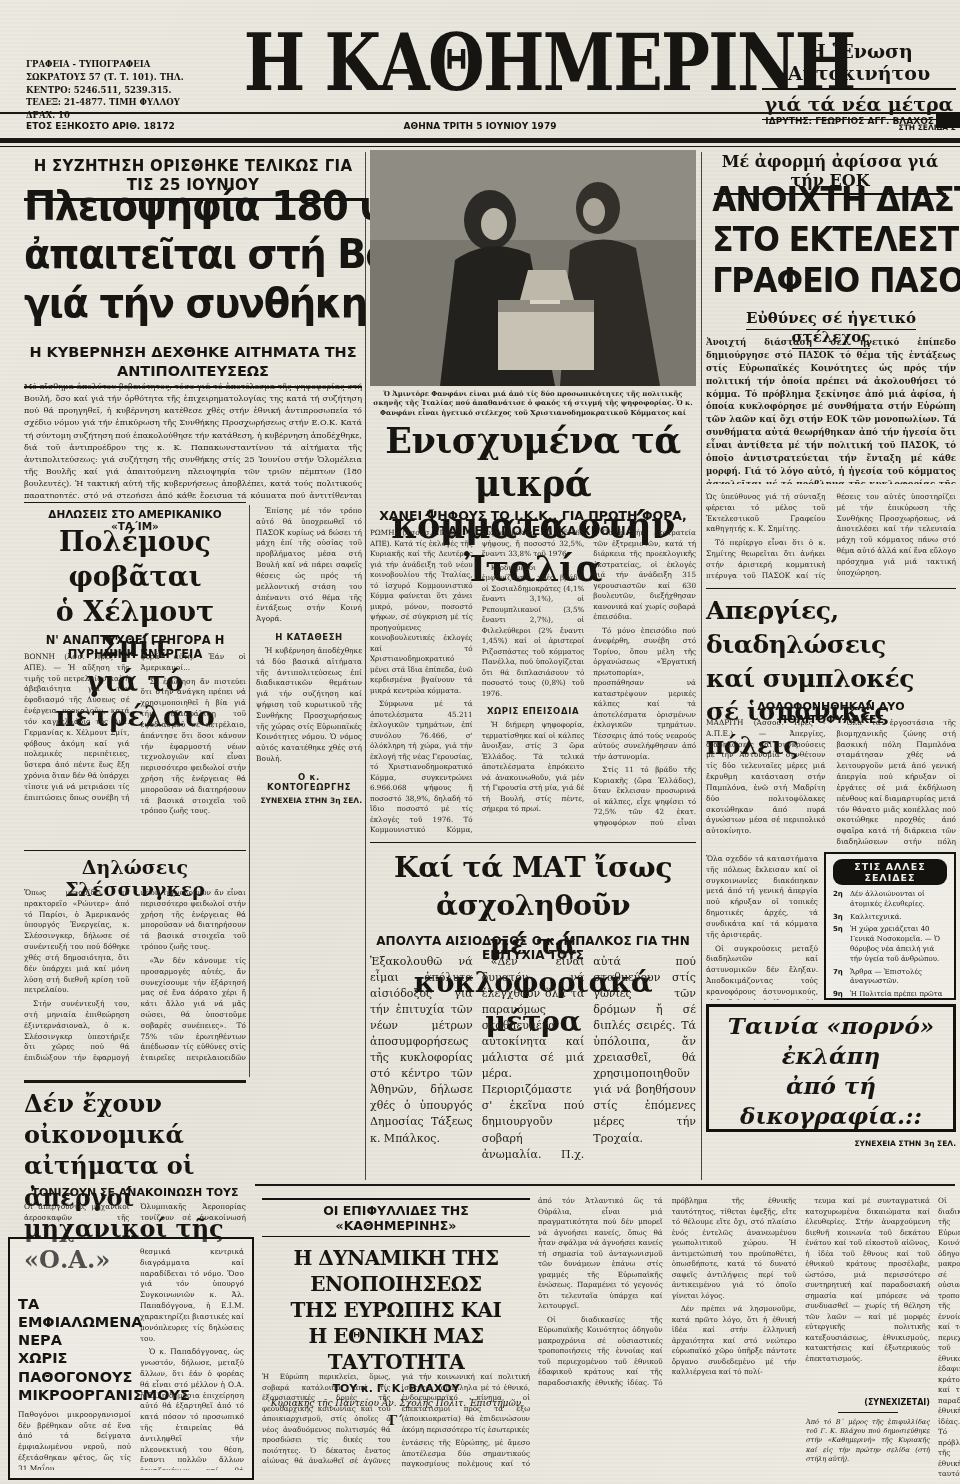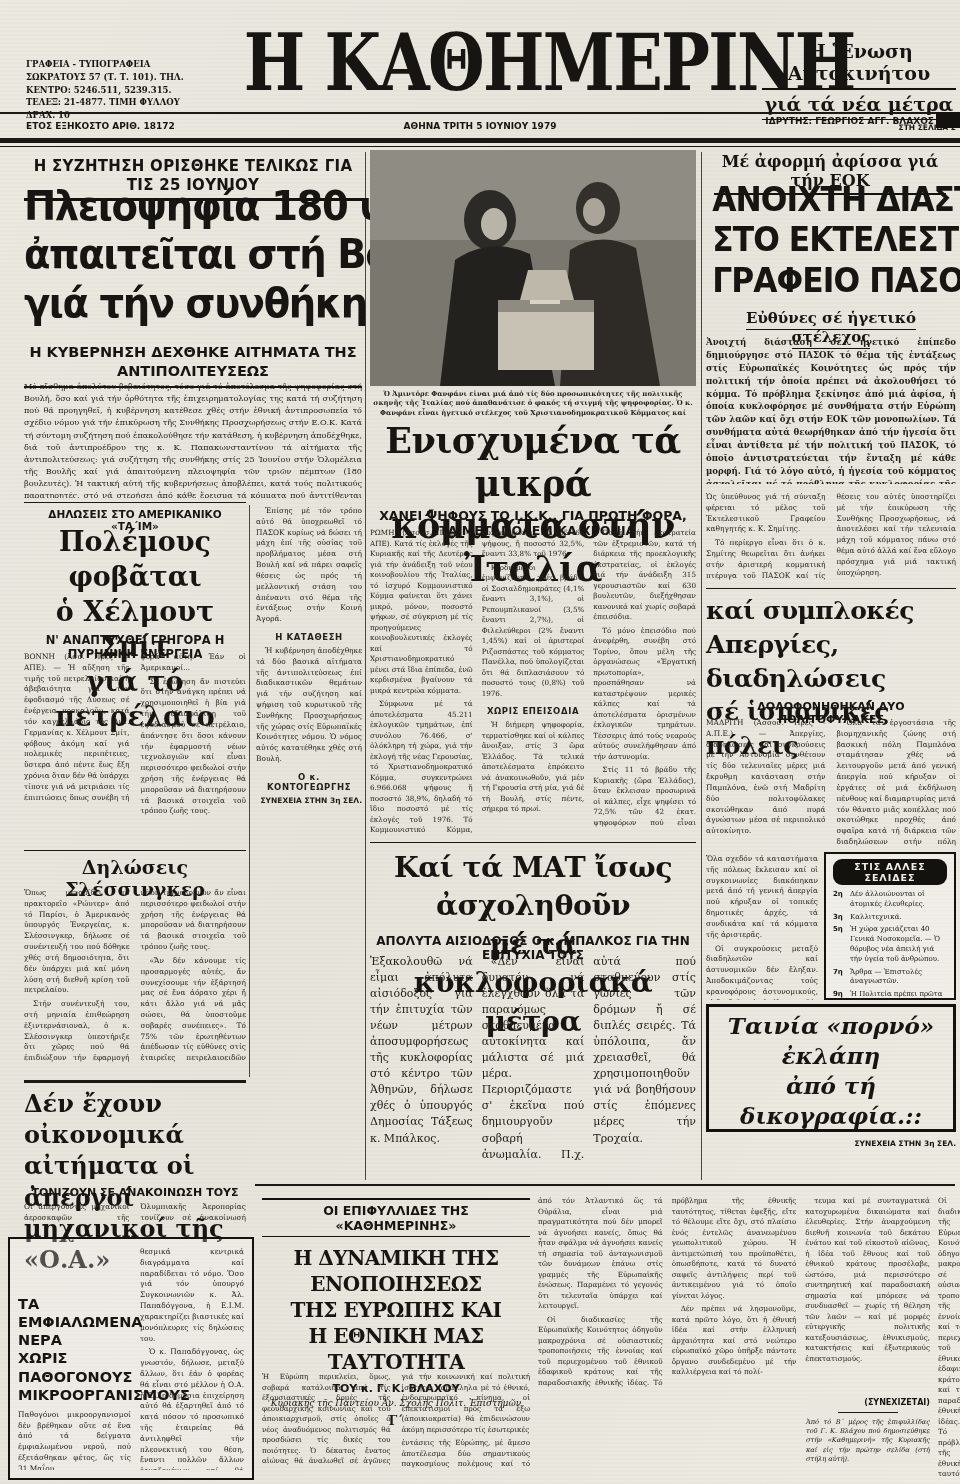--- a/index.html
+++ b/index.html
@@ -222,22 +222,22 @@
   </div>
 
   <div class="abs body-txt cols2" style="left:706px;top:492px;width:250px;height:92px;">
     <p class="noind">Ὡς ὑπεύθυνος γιά τή σύνταξη φέρεται τό μέλος τοῦ Ἐκτελεστικοῦ Γραφείου καθηγητής κ. Κ. Σημίτης.</p>
     <p>Τό περίεργο εἶναι ὅτι ὁ κ. Σημίτης θεωρεῖται ὅτι ἀνήκει στήν ἀριστερή κομματική πτέρυγα τοῦ ΠΑΣΟΚ καί τίς θέσεις του αὐτές ὑποστηρίζει μέ τήν ἐπικύρωση τῆς Συνθήκης Προσχωρήσεως, νά ἀποτελέσει καί τήν τελευταία μάχη τοῦ κόμματος πάνω στό θέμα αὐτό ἀλλά καί ἕνα εὔλογο πρόσχημα γιά μιά τακτική ὑποχώρηση.</p>
 
   </div>
 
   <div class="abs rule" style="left:706px;top:588px;width:250px;height:1px;"></div>
   <div class="abs" style="left:706px;top:594px;width:250px;">
+    <span class="serif-head" style="display:block;font-size:25px;line-height:1.35;letter-spacing:-.5px;">Απεργίες, διαδηλώσεις</span>
     <span class="serif-head" style="display:block;font-size:25px;line-height:1.35;letter-spacing:-.5px;">καί συμπλοκές</span>
-    <span class="serif-head" style="display:block;font-size:25px;line-height:1.35;letter-spacing:-.5px;">Απεργίες, διαδηλώσεις</span>
     <span class="serif-head" style="display:block;font-size:25px;line-height:1.35;letter-spacing:-.5px;">σέ ἱσπανικές πόλεις</span>
   </div>
   <div class="abs ctr" style="left:706px;top:700px;width:250px;font:bold 11px 'DejaVu Sans',sans-serif;">ΔΟΛΟΦΟΝΗΘΗΚΑΝ ΔΥΟ ΠΟΛΙΤΟΦΥΛΑΚΕΣ</div>
 
   <div class="abs body-txt cols2" style="left:706px;top:718px;width:250px;height:132px;">
     <p class="noind">ΜΑΔΡΙΤΗ (Ἀσσοσ. Πρές - Α.Π.Ε.). — Ἀπεργίες, διαδηλώσεις καί συγκρούσεις μέ τήν Ἀστυνομία συνθέτουν τίς δύο τελευταῖες μέρες μιά ἔκρυθμη κατάσταση στήν Παμπλόνα, ἐνῶ στή Μαδρίτη δύο πολιτοφύλακες σκοτώθηκαν ἀπό πυρά ἀγνώστων μέσα σέ περιπολικό αὐτοκίνητο.</p>
     <p>Ὅλα τά ἐργοστάσια τῆς βιομηχανικῆς ζώνης στή βασκική πόλη Παμπλόνα σταμάτησαν χθές νά λειτουργοῦν μετά ἀπό γενική ἀπεργία πού κήρυξαν οἱ ἐργάτες σέ μιά ἐκδήλωση πένθους καί διαμαρτυρίας μετά τόν θάνατο μιᾶς κοπέλλας πού σκοτώθηκε προχθές ἀπό σφαῖρα κατά τή διάρκεια τῶν διαδηλώσεων στήν πόλη Τουντέλα τῆς ἐπαρχίας τῆς Ναβάρας.</p>
 
   </div>
 

